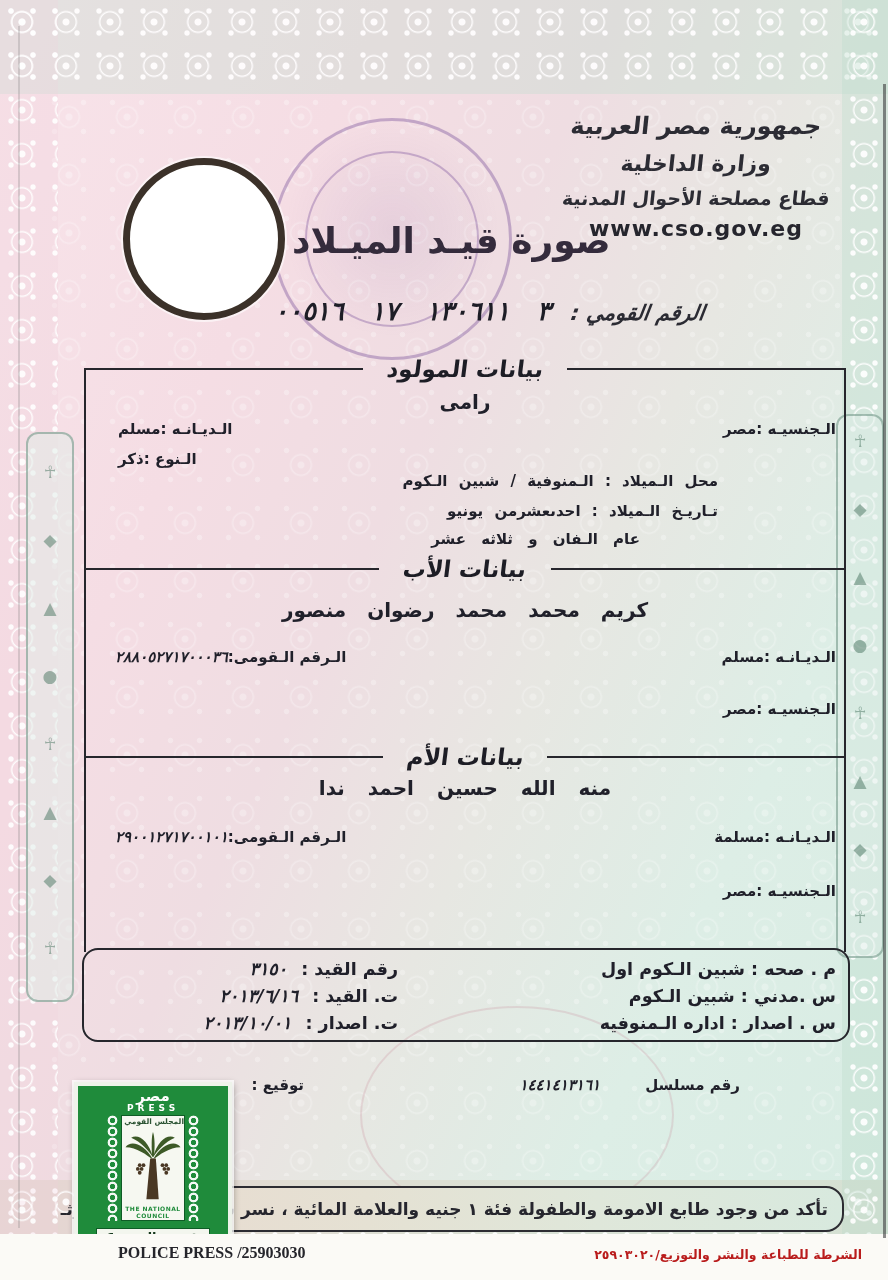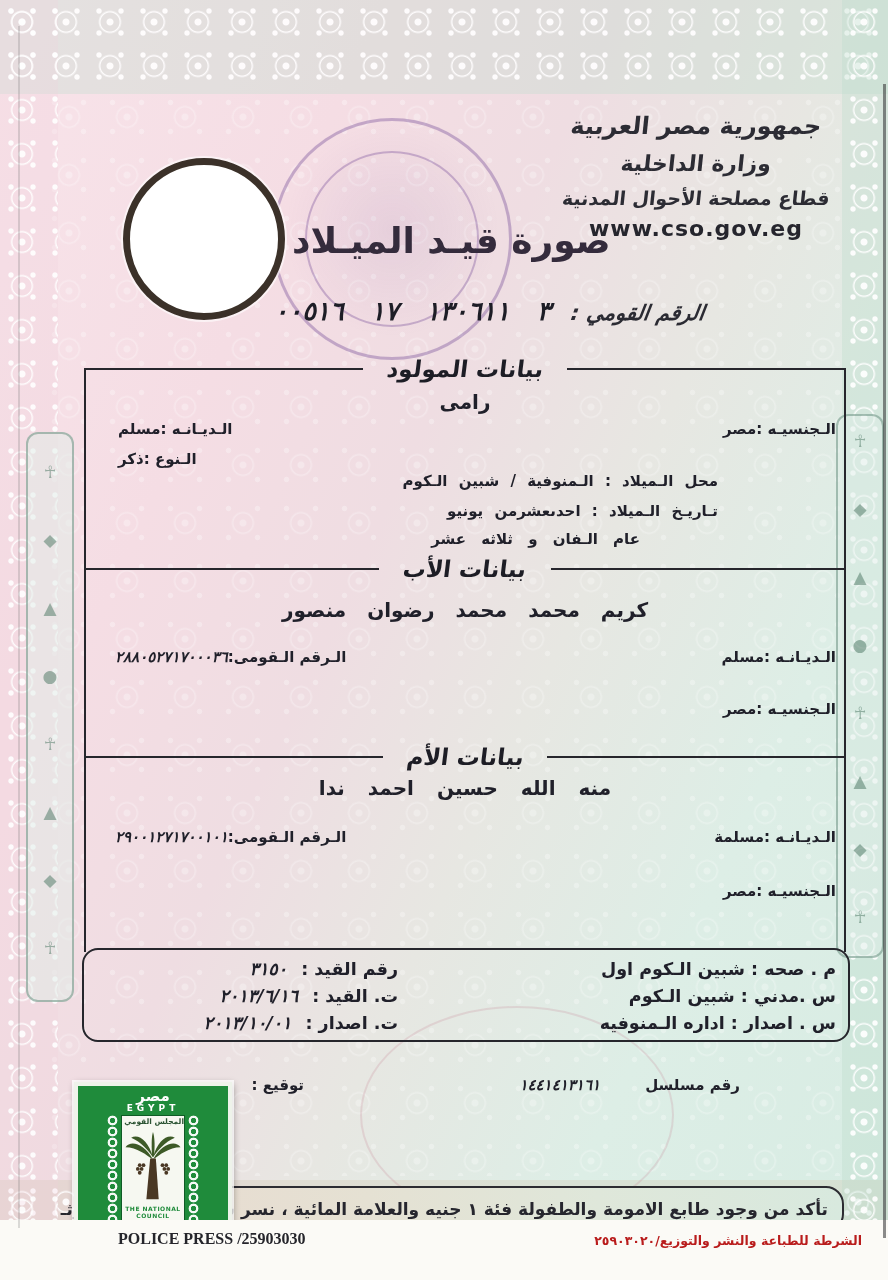--- a/index.html
+++ b/index.html
@@ -80,21 +80,21 @@
   .council-ar{position:absolute;top:1px;left:0;right:0;text-align:center;font-size:7.5px;font-weight:bold;color:#2a5232;white-space:nowrap;}
   .council-en{position:absolute;bottom:1px;left:0;right:0;text-align:center;font-size:6px;font-weight:bold;color:#1f8b3b;letter-spacing:.5px;direction:ltr;}
   .stamp-bottom{height:28px;display:flex;align-items:center;justify-content:center;margin-top:2px;}
   .stamp-value{background:#f3f6ee;border:1.6px solid #0f5c26;padding:1px 10px;font-size:13px;font-weight:bold;color:#15381d;white-space:nowrap;}
   
   .notice-bar{position:absolute;left:76px;right:44px;top:1186px;height:46px;z-index:4;border:2.4px solid #2c2c32;border-radius:18px;
     background:linear-gradient(90deg,#e9dad0,#e5e1d3 38%,#dfe7da 68%,#d8e9de);display:flex;align-items:center;box-sizing:border-box;}
   .notice-bar span{margin-right:14px;font-size:17px;font-weight:bold;color:#26262e;white-space:nowrap;}
   .corner{position:absolute;width:52px;height:20px;border:3px solid rgba(70,70,76,.7);border-radius:9px;z-index:2;top:1240px;}
   .corner-l{left:70px;} .corner-r{right:48px;}
-  .footer-strip{position:absolute;left:0;right:0;bottom:0;height:60px;background:#fbfaf6;z-index:5;}
+  .footer-strip{position:absolute;left:0;right:0;bottom:0;height:46px;background:#fbfaf6;z-index:5;}
   .press-en{position:absolute;left:118px;top:10px;font-family:"Liberation Serif",serif;font-weight:bold;font-size:16px;color:#25252b;direction:ltr;}
   .press-ar{position:absolute;right:26px;top:13px;font-size:12.5px;font-weight:bold;color:#b91c1c;}
 </style>
 </head>
 <body>
 
 <div class="page">
 
   <div class="texture rosettes"></div>
   <div class="edge edge-top rosettes"></div>
@@ -192,21 +192,21 @@
     </div>
   </div>
 
   <div class="t" style="top:1076px;right:148px;">رقم مسلسل</div>
   <div class="t num" style="top:1076px;right:288px;letter-spacing:3px;">١٤٤١٤١٣١٦١</div>
   <div class="t" style="top:1076px;right:584px;">توقيع :</div>
 
   <div class="stamp">
     <div class="stamp-top">
       <div class="stamp-ar">مصر</div>
-      <div class="stamp-en">EGYPT</div>
+      <div class="stamp-en">PRESS</div>
     </div>
     <div class="stamp-mid">
       <div class="chain"></div>
       <div class="stamp-panel">
         <div class="council-ar">المجلس القومي للطفولة والامومة</div>
         <svg width="62" height="74" viewBox="0 0 62 78">
           <g fill="#3d5a27">
             <path d="M31 30 C 22 14, 8 9, 2 17 C 14 17, 24 25, 31 30"></path>
             <path d="M31 30 C 40 14, 54 9, 60 17 C 48 17, 38 25, 31 30"></path>
             <path d="M31 28 C 26 10, 16 3, 8 7 C 18 11, 27 21, 31 28"></path>

